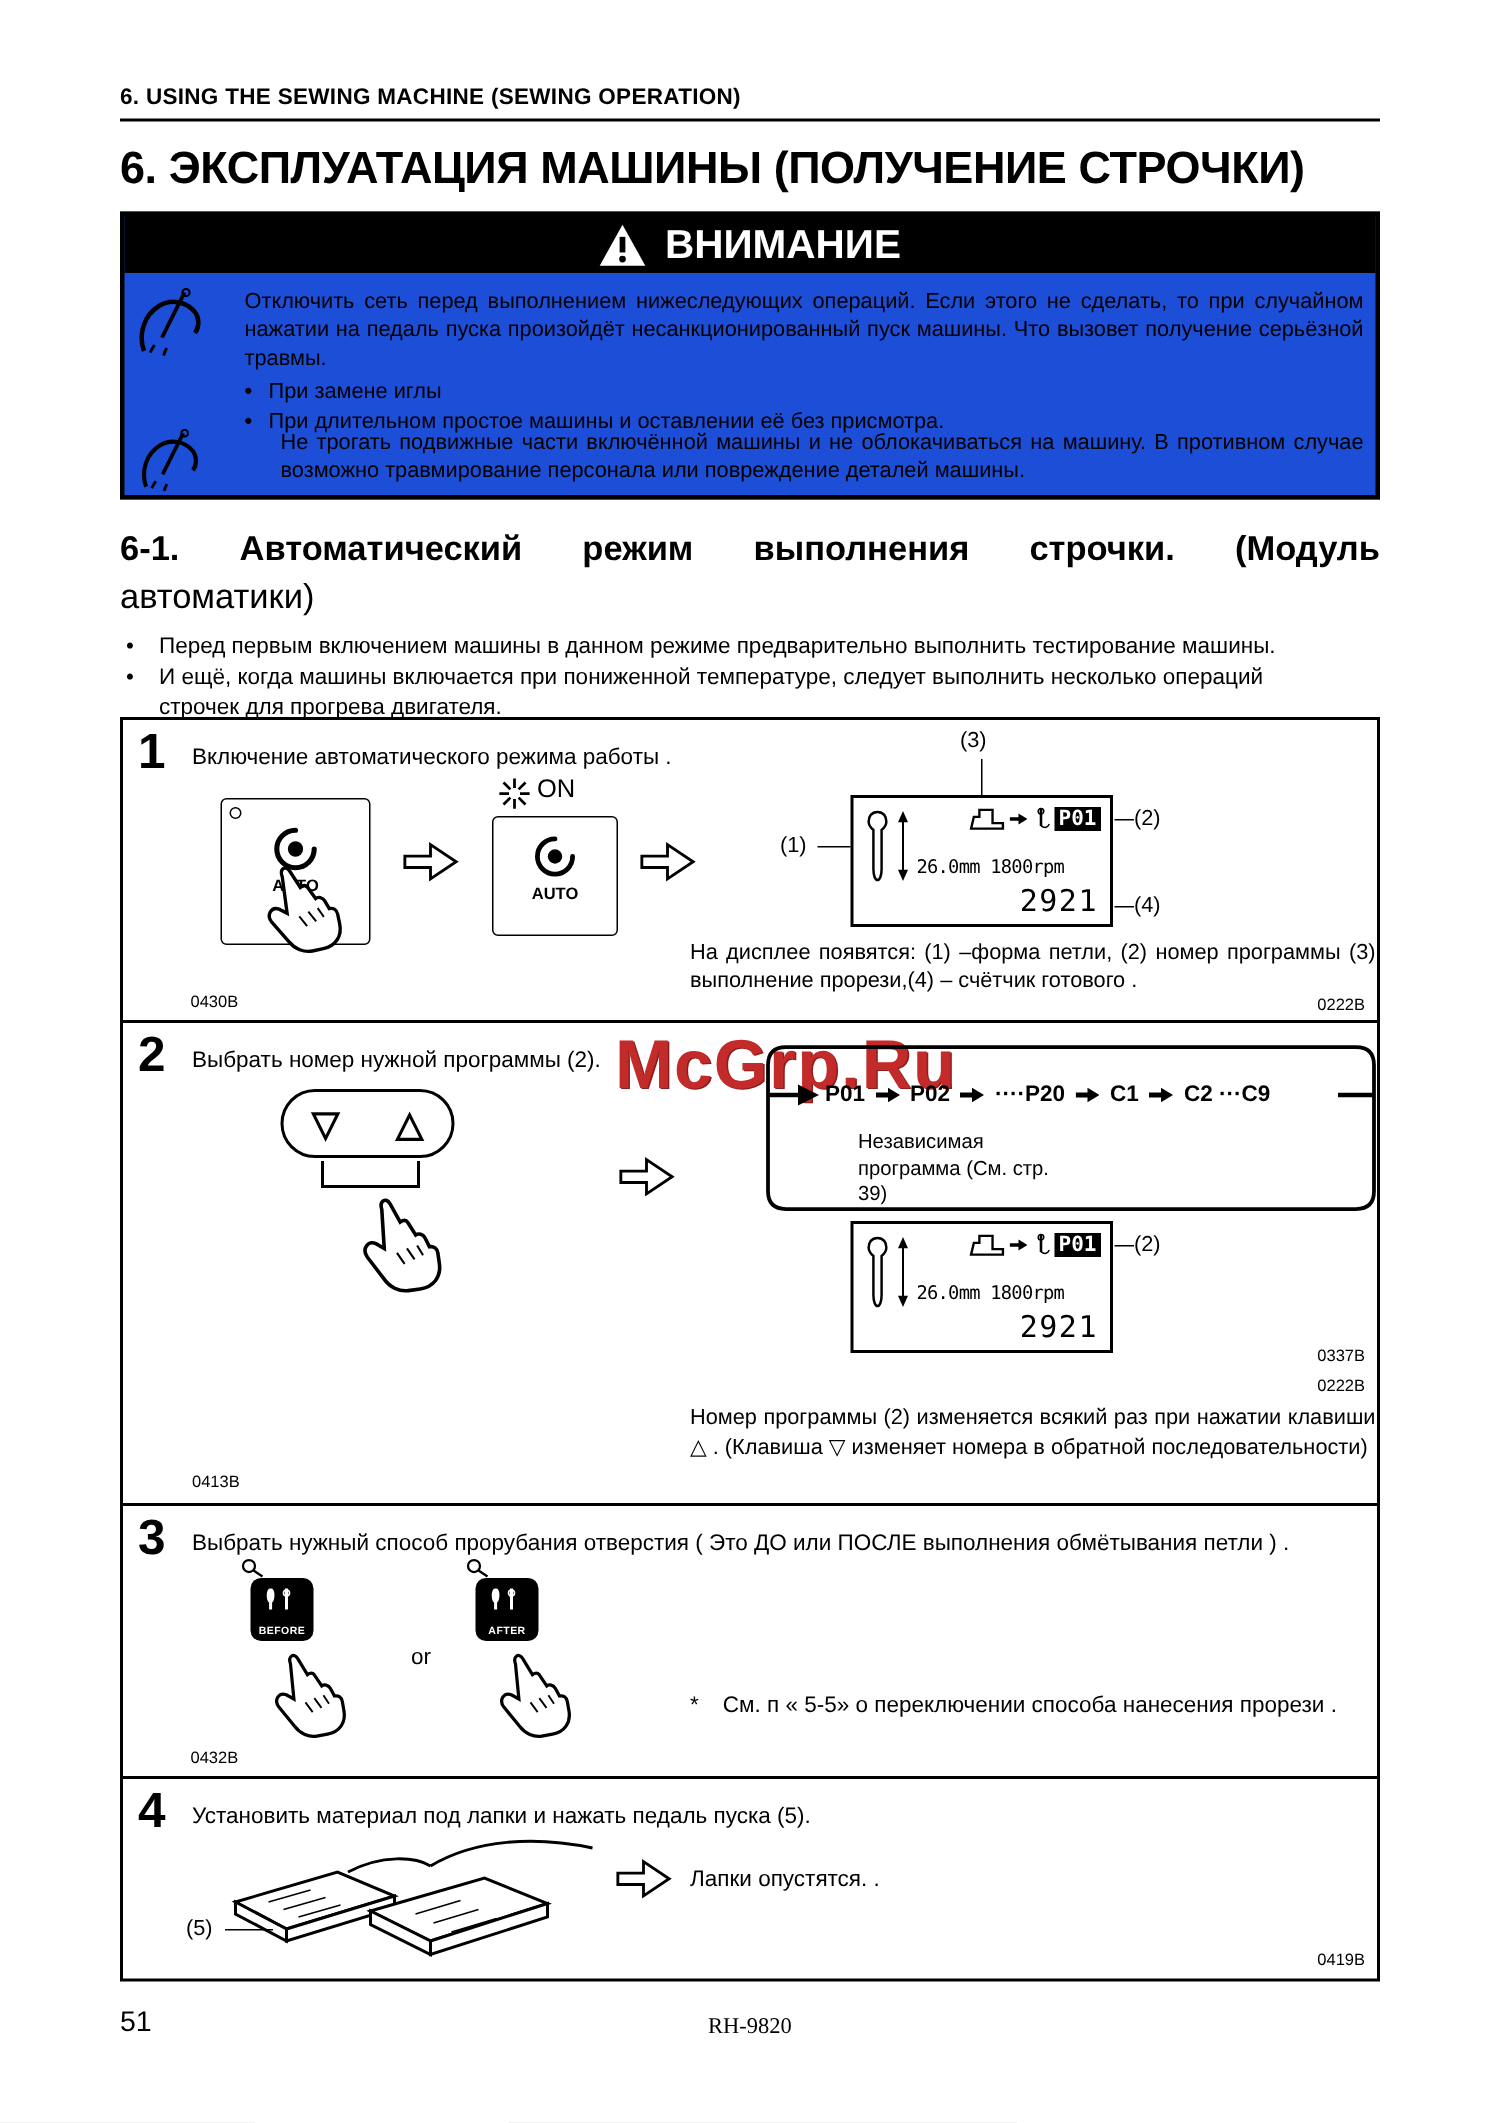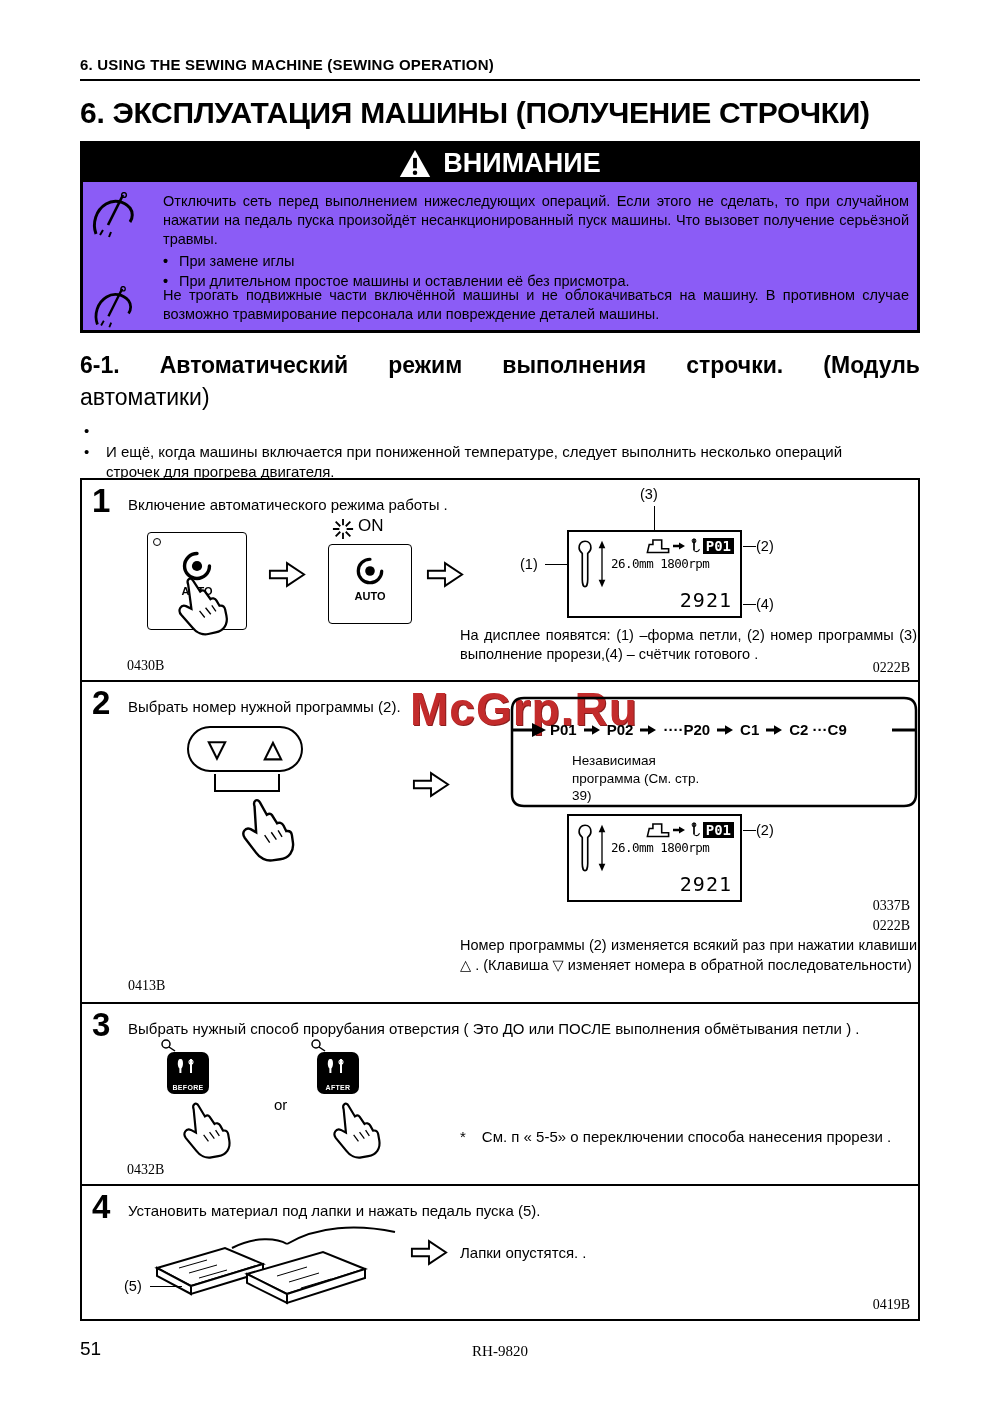--- a/index.html
+++ b/index.html
@@ -8,21 +8,21 @@
   .page { position:relative; width:1000px; height:1415px; background:#fff; margin:0 auto; overflow:hidden; }
   .abs { position:absolute; }
   .ln { position:absolute; background:#000; }
   .mono { font-family:"DejaVu Sans Mono", monospace; }
 
   .running-header { left:80px; top:56px; font-size:15px; font-weight:bold; letter-spacing:.2px; }
   .header-rule { left:80px; top:79px; width:840px; height:2px; }
 
   .page-title { left:80px; top:96px; width:860px; font-size:30px; font-weight:bold; letter-spacing:-.3px; }
 
-  .warning-box { left:80px; top:141px; width:840px; height:192px; border:3px solid #000; background:#8b5cf6; }
+  .warning-box { left:80px; top:141px; width:840px; height:192px; border:3px solid #000; background:#1d4ed8; }
   .warning-titlebar { position:absolute; left:0; top:0; right:0; height:38px; background:#000; color:#fff;
        display:flex; align-items:center; justify-content:center; gap:12px; font-size:27px; font-weight:bold; }
   .warning-row { position:absolute; left:8px; right:8px; display:flex; gap:28px; align-items:flex-start; }
   .warn-icon { flex:0 0 44px; }
   .warning-text { font-size:14.5px; line-height:1.32; text-align:justify; }
   .warn-bullets { margin-top:2px; }
   .warn-bullet { display:flex; font-size:14.5px; line-height:1.38; }
   .warn-bullet .dot { width:16px; font-weight:bold; }
 
   .section-heading-l1 { left:80px; top:352px; width:840px; font-size:23px; font-weight:bold; text-align:justify; text-align-last:justify; }
@@ -30,35 +30,35 @@
 
   .intro-bullets { left:80px; top:421px; width:845px; }
   .intro-bullet { display:flex; font-size:15px; line-height:1.38; }
   .intro-bullet .dot { width:26px; padding-left:4px; }
 
   .steps-table { left:80px; top:478px; width:840px; border:2px solid #000; background:#fff; }
   .step-row { position:relative; width:100%; }
   .step-row + .step-row { border-top:2px solid #000; }
   .step-num { position:absolute; left:10px; top:2px; font-size:33px; font-weight:bold; }
   .step-title { position:absolute; left:46px; top:16px; font-size:15px; }
-  .code { position:absolute; font-size:14px; font-family:Liberation Serif, serif; }
+  .code { position:absolute; font-size:11px; font-family:Liberation Sans, sans-serif; }
 
   .auto-key { position:absolute; border:1.5px solid #000; border-radius:4px; background:#fff; }
   .screw { position:absolute; left:5px; top:5px; width:8px; height:8px; border:1.2px solid #000; border-radius:50%; }
   .auto-label { position:absolute; width:100%; text-align:center; font-size:11px; font-weight:bold; }
 
   .big-arrow { position:absolute; }
   .hand { position:absolute; }
 
   .display-panel { position:absolute; width:175px; height:88px; border:2px solid #000; background:#fff; padding:5px 6px 4px 6px; display:flex; gap:4px; }
   .bh-col { display:flex; gap:2px; }
   .disp-main { flex:1; position:relative; }
   .disp-top { display:flex; align-items:center; gap:3px; justify-content:flex-end; }
   .prog { background:#000; color:#fff; font-weight:bold; font-size:14px; padding:0 3px; }
-  .disp-mid { font-size:12.5px; margin-top:2px; letter-spacing:-.5px; }
+  .disp-mid { font-size:12.5px; margin-top:16px; letter-spacing:-.5px; }
   .disp-count { position:absolute; right:2px; bottom:0; font-size:20px; letter-spacing:1px; }
 
   .callout { position:absolute; font-size:14.5px; }
 
   .updown-key { position:absolute; border:2.5px solid #000; border-radius:24px; background:#fff; display:flex; align-items:center; justify-content:space-around; font-size:24px; font-weight:bold; }
 
   .flow-box { position:absolute; }
   .flow-items { position:absolute; display:flex; align-items:center; gap:7px; font-size:15px; font-weight:bold; white-space:nowrap; }
   .flow-label { position:absolute; font-size:13.5px; line-height:1.3; }
 
@@ -163,30 +163,31 @@
             <span class="dot">•</span>
             <span>При длительном простое машины и оставлении её без присмотра.</span>
           </div>
         </div>
       </div>
     </div>
     <div class="warning-row" style="top:142px;">
       <svg class="warn-icon" width="44" height="44">
           <use href="#sym-prick"></use>
         </svg>
-      <div class="warning-text" style="flex:1;">Не трогать подвижные части включённой машины и не облокачиваться на машину. В противном случае возможно травмирование персонала или повреждение деталей машины.</div>
+      <div class="warning-text" style="flex:1;margin-left:24px;">Не трогать подвижные части включённой машины и не облокачиваться на машину. В противном случае возможно травмирование персонала или повреждение деталей машины.</div>
     </div>
   </div>
 
   <div class="abs section-heading-l1">6-1. Автоматический режим выполнения строчки. (Модуль</div>
   <div class="abs section-heading-l2">автоматики)</div>
 
   <div class="abs intro-bullets">
     <div class="intro-bullet">
       <span class="dot">•</span>
+      <span>Перед первым включением машины в данном режиме предварительно выполнить тестирование машины.</span>
     </div>
     <div class="intro-bullet">
       <span class="dot">•</span>
       <span style="width:790px;">И ещё, когда машины включается при пониженной температуре, следует выполнить несколько операций строчек для прогрева двигателя.</span>
     </div>
   </div>
 
   <div class="abs steps-table">
 
     <div class="step-row" style="height:200px;">

